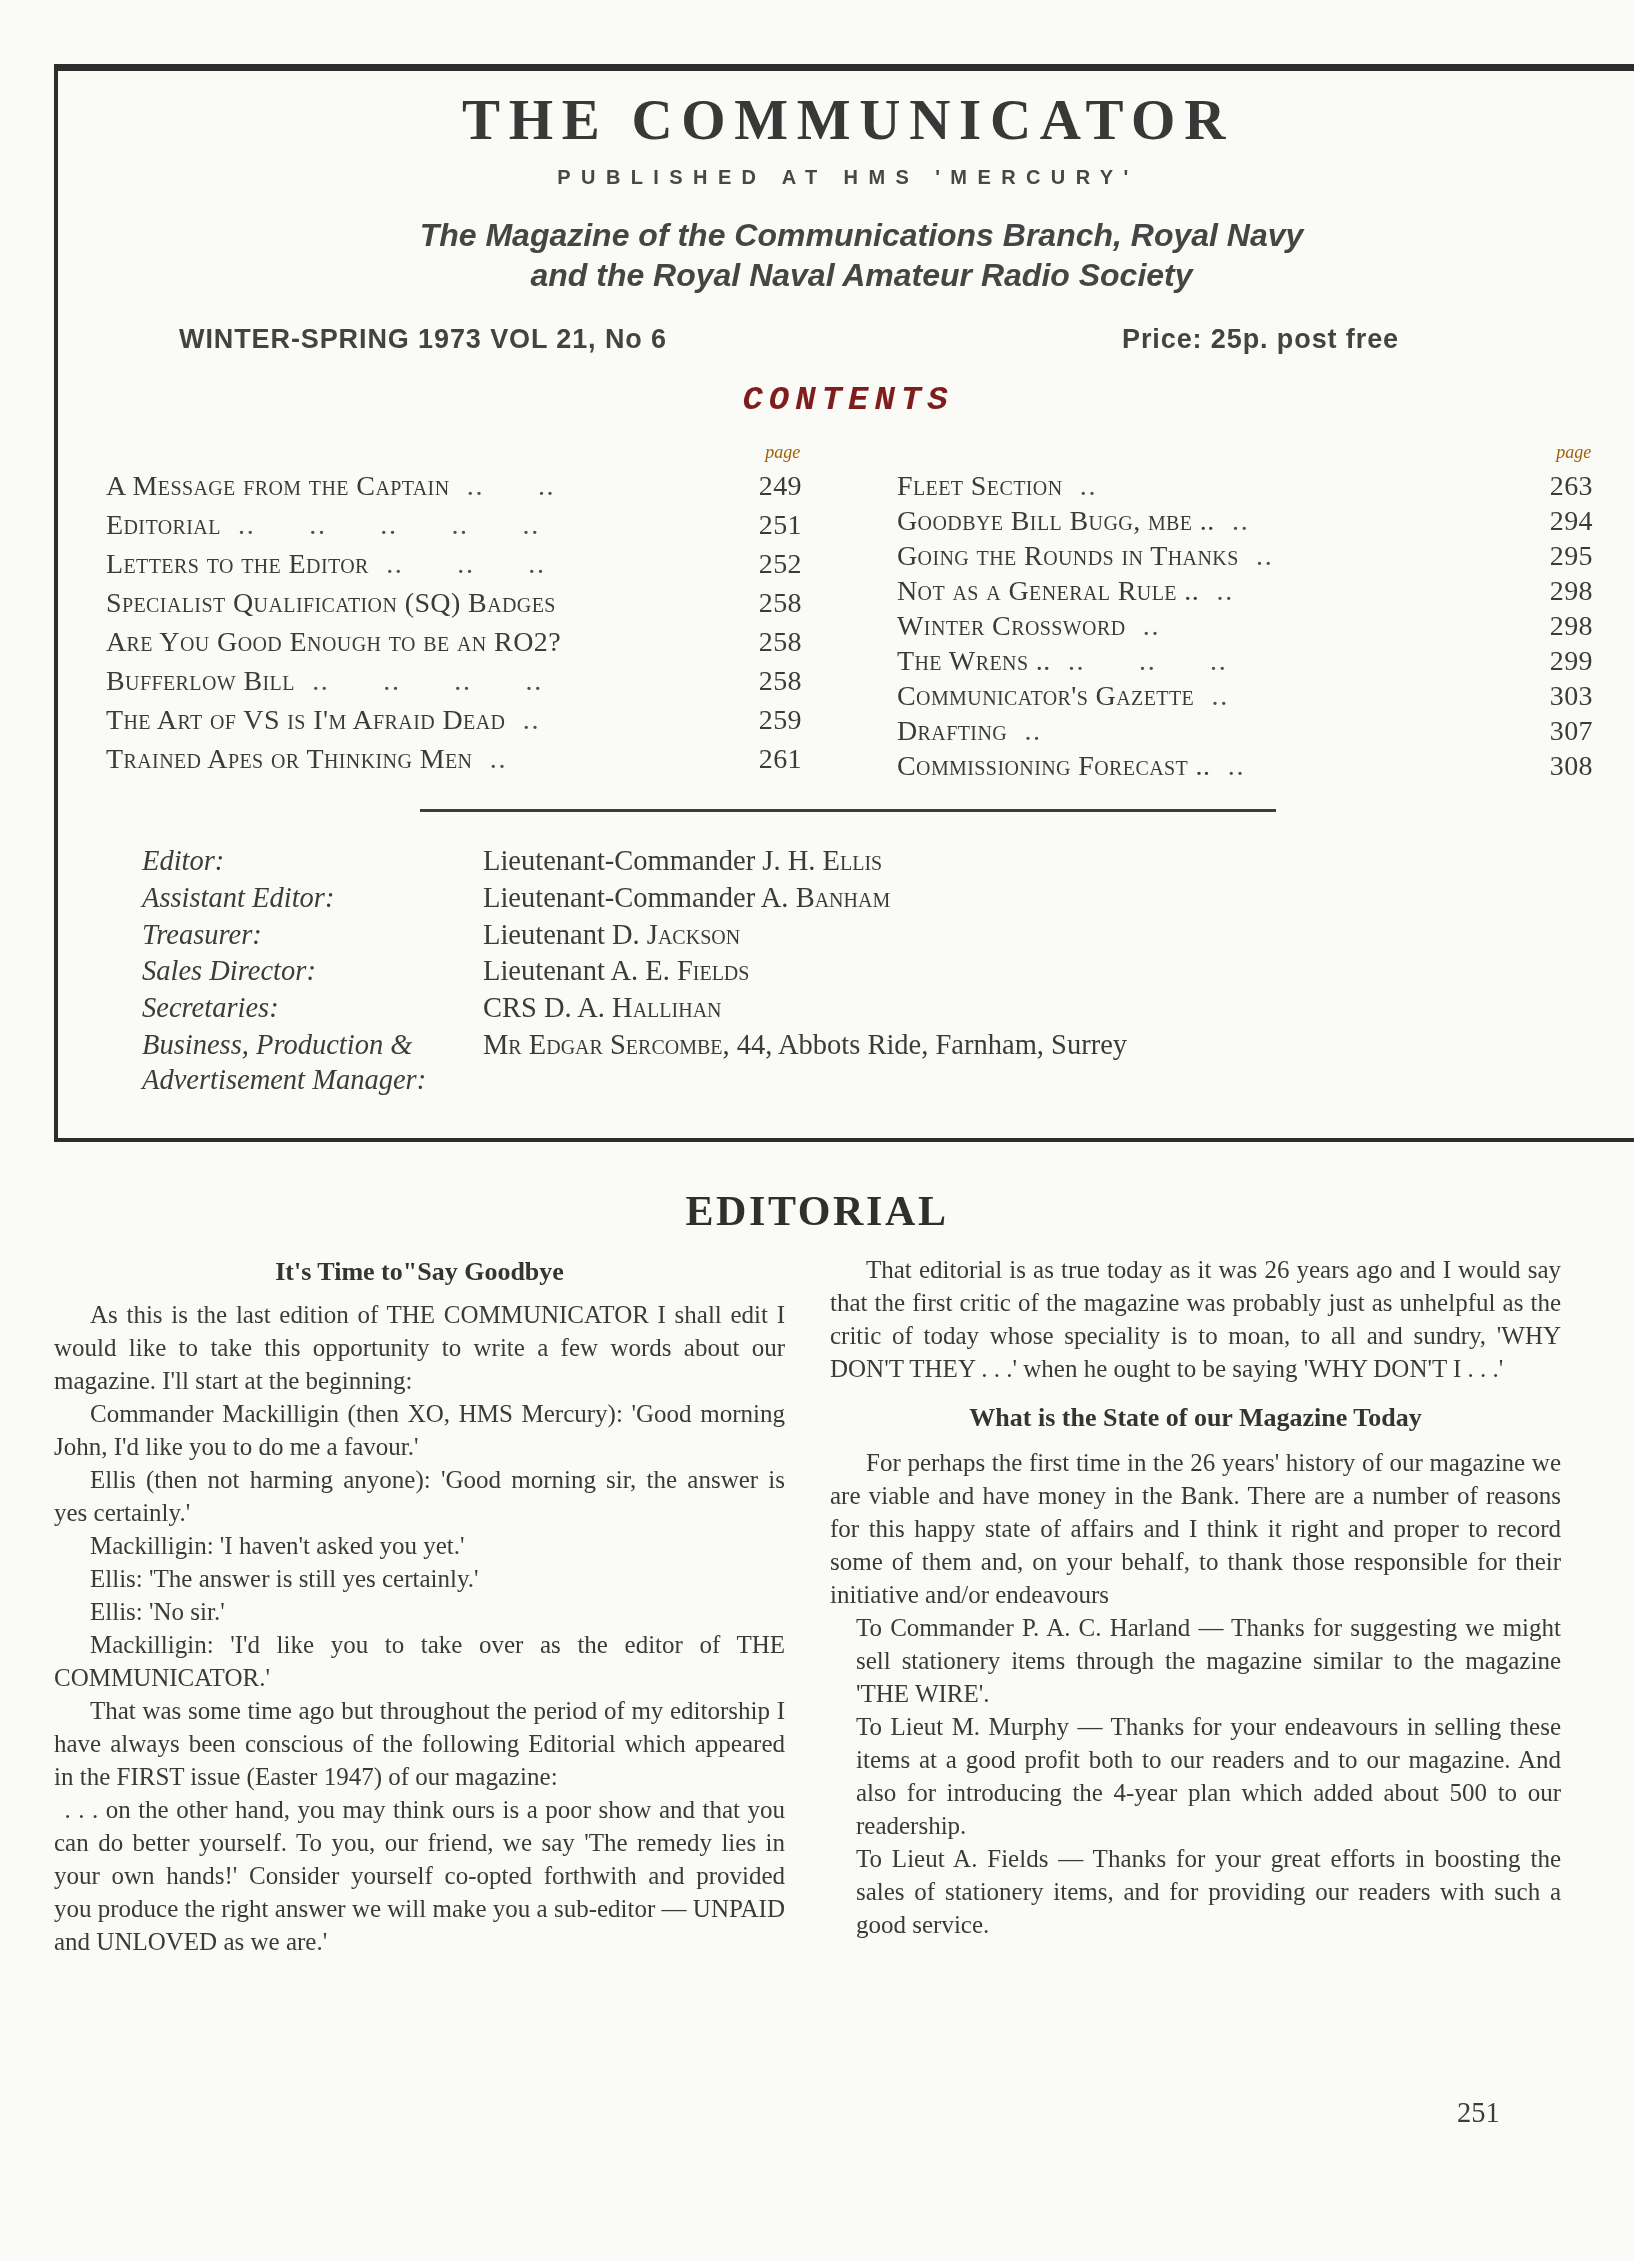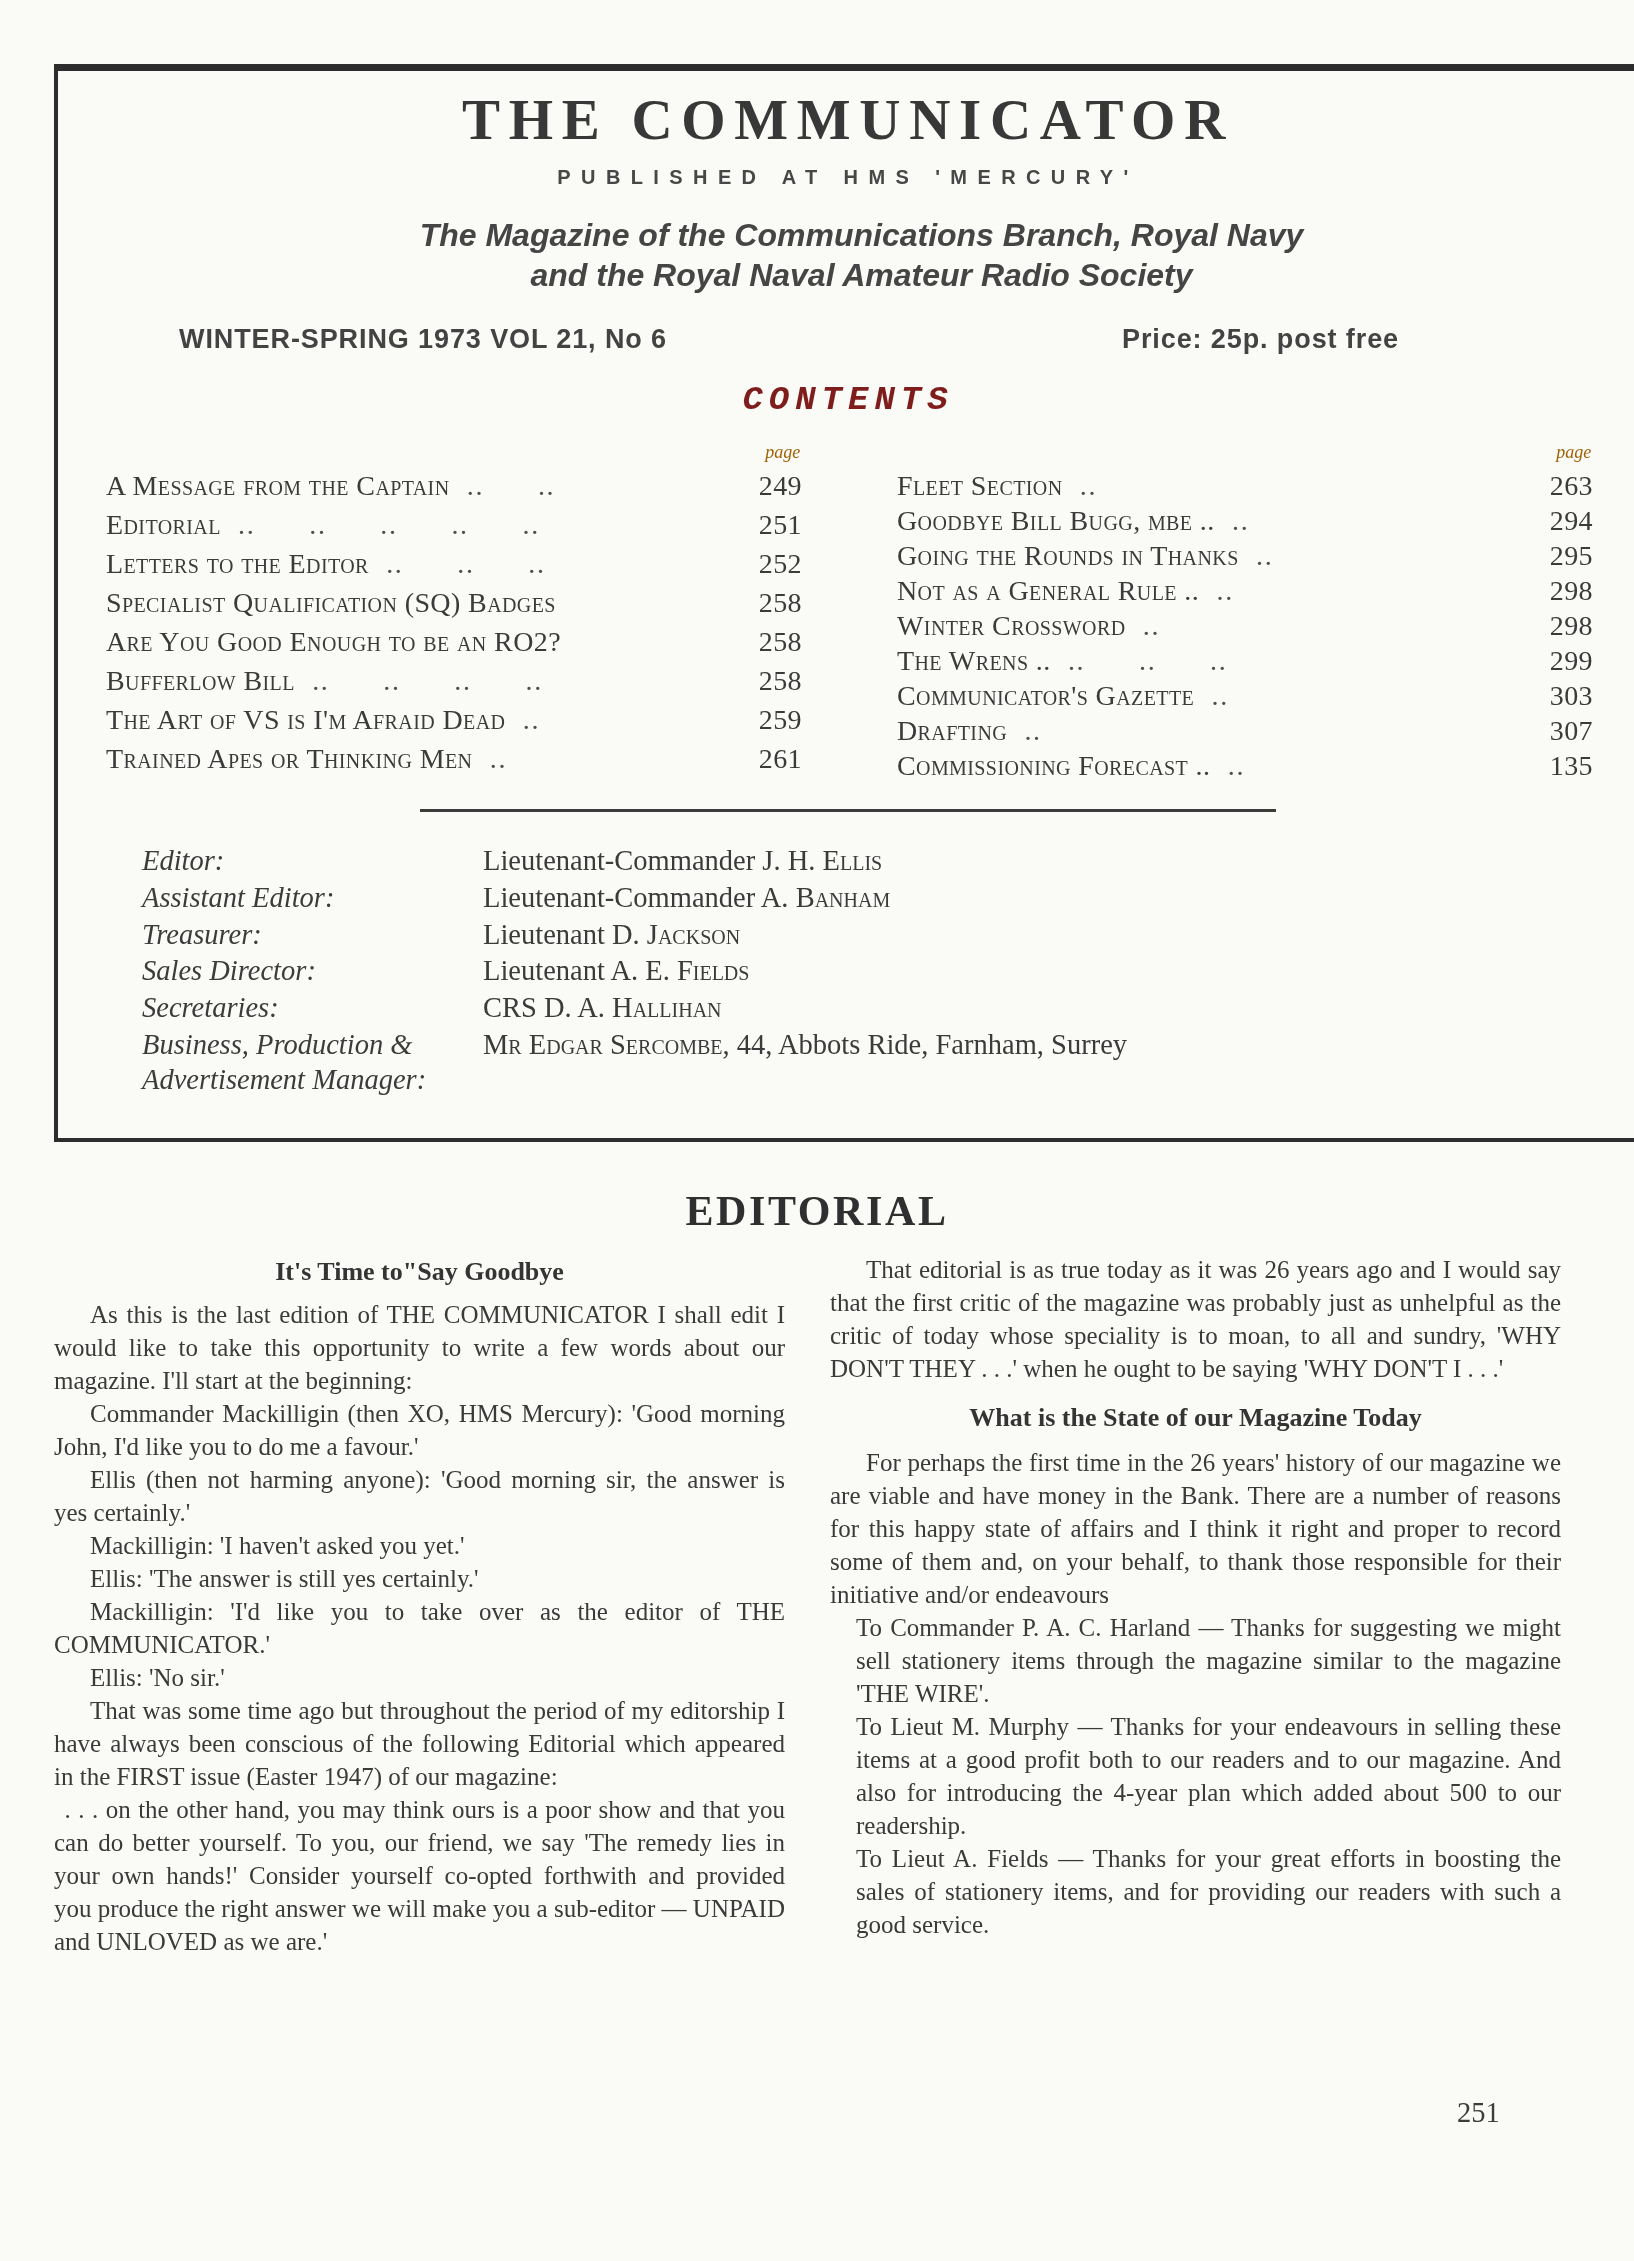--- a/index.html
+++ b/index.html
@@ -206,21 +206,21 @@
           <span class="toc-page">303</span>
         </div>
       <div class="toc-row">
           <span>Drafting</span>
           <span class="toc-dots">..</span>
           <span class="toc-page">307</span>
         </div>
       <div class="toc-row">
           <span>Commissioning Forecast ..</span>
           <span class="toc-dots">..</span>
-          <span class="toc-page">135</span>
+          <span class="toc-page">308</span>
         </div>
     </div>
   </div>
 
   <hr class="mast-divider">
 
   <div class="staff">
     <div class="staff-row">
       <span class="staff-label">Editor:</span>
       <span class="staff-value"><span>Lieutenant-Commander J. H. </span><span class="sc">Ellis</span><span></span></span>
@@ -251,22 +251,22 @@
 <div class="editorial-heading">EDITORIAL</div>
 
 <div class="columns">
   <div class="col">
     <div class="col-heading">It's Time to"Say Goodbye</div>
     <p>As this is the last edition of THE COMMUNICATOR I shall edit I would like to take this opportunity to write a few words about our magazine. I'll start at the beginning:</p>
     <p>Commander Mackilligin (then XO, HMS Mercury): 'Good morning John, I'd like you to do me a favour.'</p>
     <p>Ellis (then not harming anyone): 'Good morning sir, the answer is yes certainly.'</p>
     <p>Mackilligin: 'I haven't asked you yet.'</p>
     <p>Ellis: 'The answer is still yes certainly.'</p>
+    <p>Ellis: 'No sir.'</p>
     <p>Mackilligin: 'I'd like you to take over as the editor of THE COMMUNICATOR.'</p>
-    <p>Ellis: 'No sir.'</p>
     <p>That was some time ago but throughout the period of my editorship I have always been conscious of the following Editorial which appeared in the FIRST issue (Easter 1947) of our magazine:</p>
     <p class="quote">. . . on the other hand, you may think ours is a poor show and that you can do better yourself. To you, our friend, we say 'The remedy lies in your own hands!' Consider yourself co-opted forthwith and provided you produce the right answer we will make you a sub-editor — UNPAID and UNLOVED as we are.'</p>
   </div>
   <div class="col">
     <p>That editorial is as true today as it was 26 years ago and I would say that the first critic of the magazine was probably just as unhelpful as the critic of today whose speciality is to moan, to all and sundry, 'WHY DON'T THEY . . .' when he ought to be saying 'WHY DON'T I . . .'</p>
     <div class="subheading">What is the State of our Magazine Today</div>
     <p>For perhaps the first time in the 26 years' history of our magazine we are viable and have money in the Bank. There are a number of reasons for this happy state of affairs and I think it right and proper to record some of them and, on your behalf, to thank those responsible for their initiative and/or endeavours</p>
     <p class="thanks">To Commander P. A. C. Harland — Thanks for suggesting we might sell stationery items through the magazine similar to the magazine 'THE WIRE'.</p>
     <p class="thanks">To Lieut M. Murphy — Thanks for your endeavours in selling these items at a good profit both to our readers and to our magazine. And also for introducing the 4-year plan which added about 500 to our readership.</p>
     <p class="thanks">To Lieut A. Fields — Thanks for your great efforts in boosting the sales of stationery items, and for providing our readers with such a good service.</p>

